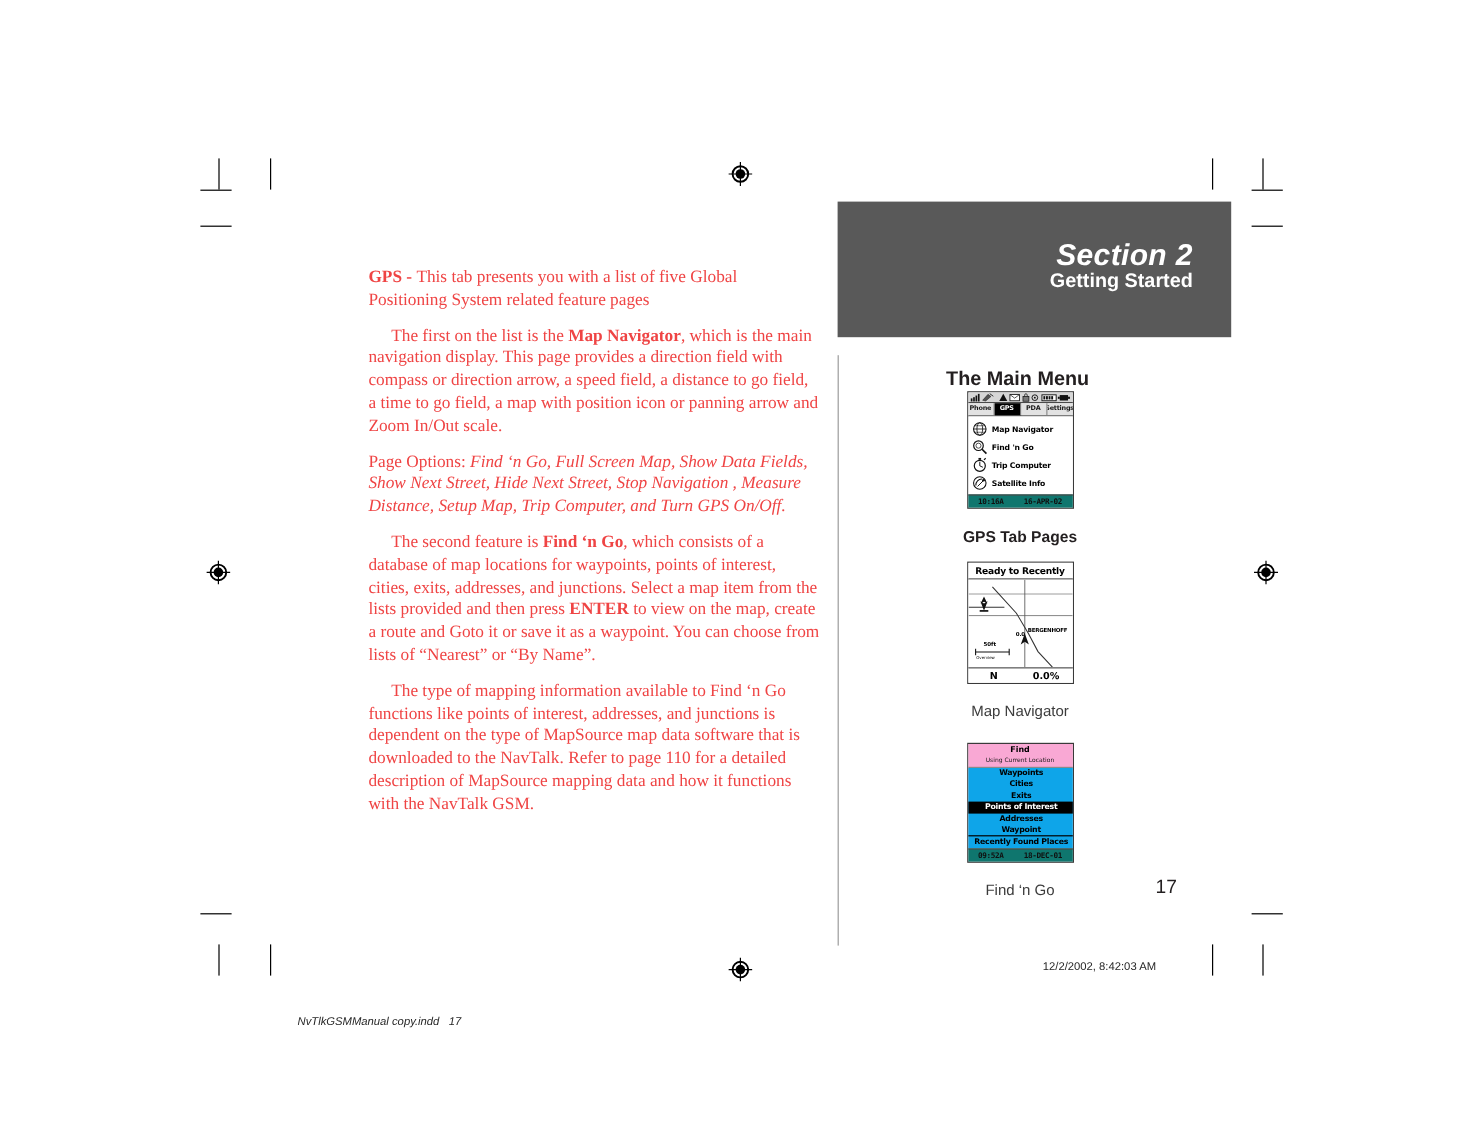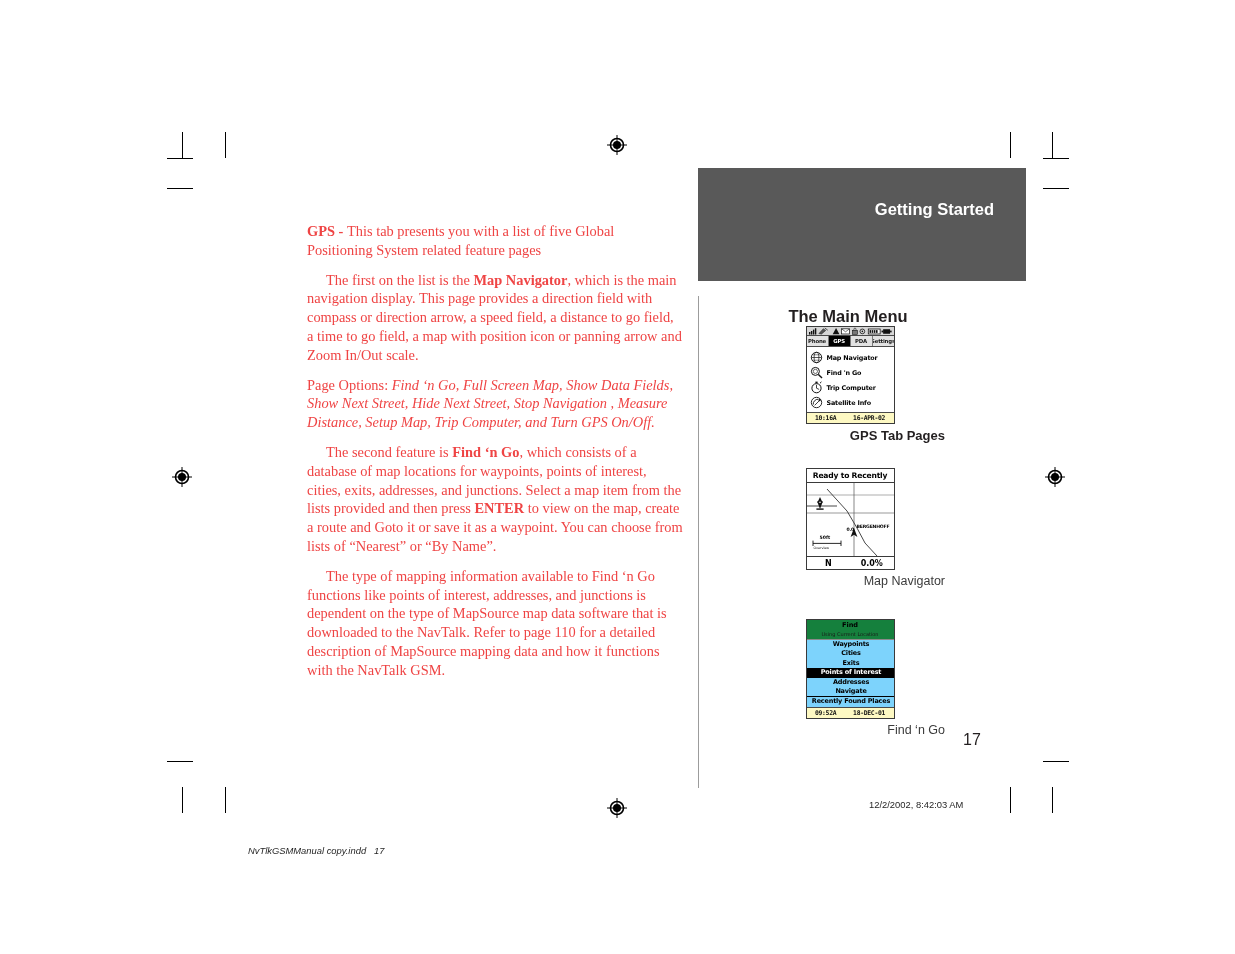--- a/index.html
+++ b/index.html
@@ -105,23 +105,22 @@
   
   .figure {
     position: absolute;
     width: 190px;
     text-align: center;
   }
   .fig-caption {
     font-family: "Liberation Sans", sans-serif;
     font-size: 12.5px;
     color: #3b3b3b;
-    margin-top: 5px;
+    margin-top: 17px;
     line-height: 1.1;
-    text-align: right;
   }
   .fig-caption.bold {
     font-weight: bold;
     font-size: 13px;
     color: #231f20;
   }
 
   
   .device {
     width: 89px;
@@ -198,21 +197,21 @@
     font-size: 6.4px;
     font-weight: bold;
     letter-spacing: -0.15px;
     color: #000;
   }
 
   
   .dev-footer {
     height: 10px;
     border-top: 1px solid #4a4a4a;
-    background: #fef9c3;
+    background: #0f766e;
     display: flex;
     align-items: center;
     justify-content: space-around;
     font-family: "DejaVu Sans Mono", monospace;
     font-size: 6.4px;
     font-weight: bold;
     color: #101010;
     letter-spacing: -0.3px;
   }
 
@@ -271,41 +270,41 @@
     flex: 1;
     text-align: center;
     font-family: "DejaVu Sans", sans-serif;
     font-size: 8px;
     font-weight: bold;
     color: #000;
   }
 
   
   .find-head {
-    background: #15803d;
+    background: #f9a8d4;
     border-bottom: 1px solid #8a8a8a;
     text-align: center;
     padding: 1px 0 0 0;
   }
   .find-title {
     font-family: "DejaVu Sans", sans-serif;
     font-size: 6.6px;
     font-weight: bold;
     color: #000;
     line-height: 9px;
   }
   .find-sub {
     font-family: "DejaVu Sans", sans-serif;
     font-size: 5px;
     color: #1a1a1a;
     line-height: 8px;
     padding-bottom: 1px;
   }
   .find-list {
-    background: #7dd3fc;
+    background: #0ea5e9;
     padding: 0;
   }
   .find-item {
     font-family: "DejaVu Sans", sans-serif;
     font-size: 6.5px;
     font-weight: bold;
     color: #000;
     height: 9.4px;
     line-height: 9.4px;
     padding-left: 2px;
@@ -426,20 +425,21 @@
     <span>The type of mapping information available to Find ‘n Go functions like points of interest, addresses, and junctions is dependent on the type of MapSource map data software that is downloaded to the NavTalk. Refer to page 110 for a detailed description of MapSource mapping data and how it functions with the NavTalk GSM.</span>
   </p>
 
 
 </div>
 
 <div class="col-rule"></div>
 
 <div class="right-col">
   <div class="section-banner">
+    <div class="section-title">Section 2</div>
     <div class="section-subtitle">Getting Started</div>
   </div>
   <div class="main-menu-heading">The Main Menu</div>
 </div>
 
 <div class="figure" style="left:755px; top:326px;">
   <div class="device">
 
     <div class="dev-statusbar">
       <svg width="86" height="8" viewBox="0 0 86 8">
@@ -610,21 +610,21 @@
       <div class="find-title">Find</div>
       <div class="find-sub">Using Current Location</div>
     </div>
 
     <div class="find-list">
       <div class="find-item">Waypoints</div>
       <div class="find-item">Cities</div>
       <div class="find-item">Exits</div>
       <div class="find-item selected">Points of Interest</div>
       <div class="find-item">Addresses</div>
-      <div class="find-item partial">Navigate</div>
+      <div class="find-item partial">Waypoint</div>
       <div class="find-item">Recently Found Places</div>
     </div>
 
     <div class="dev-footer">
       <span>09:52A</span>
       <span>18-DEC-01</span>
     </div>
   </div>
   <div class="fig-caption">Find ‘n Go</div>
 </div>

